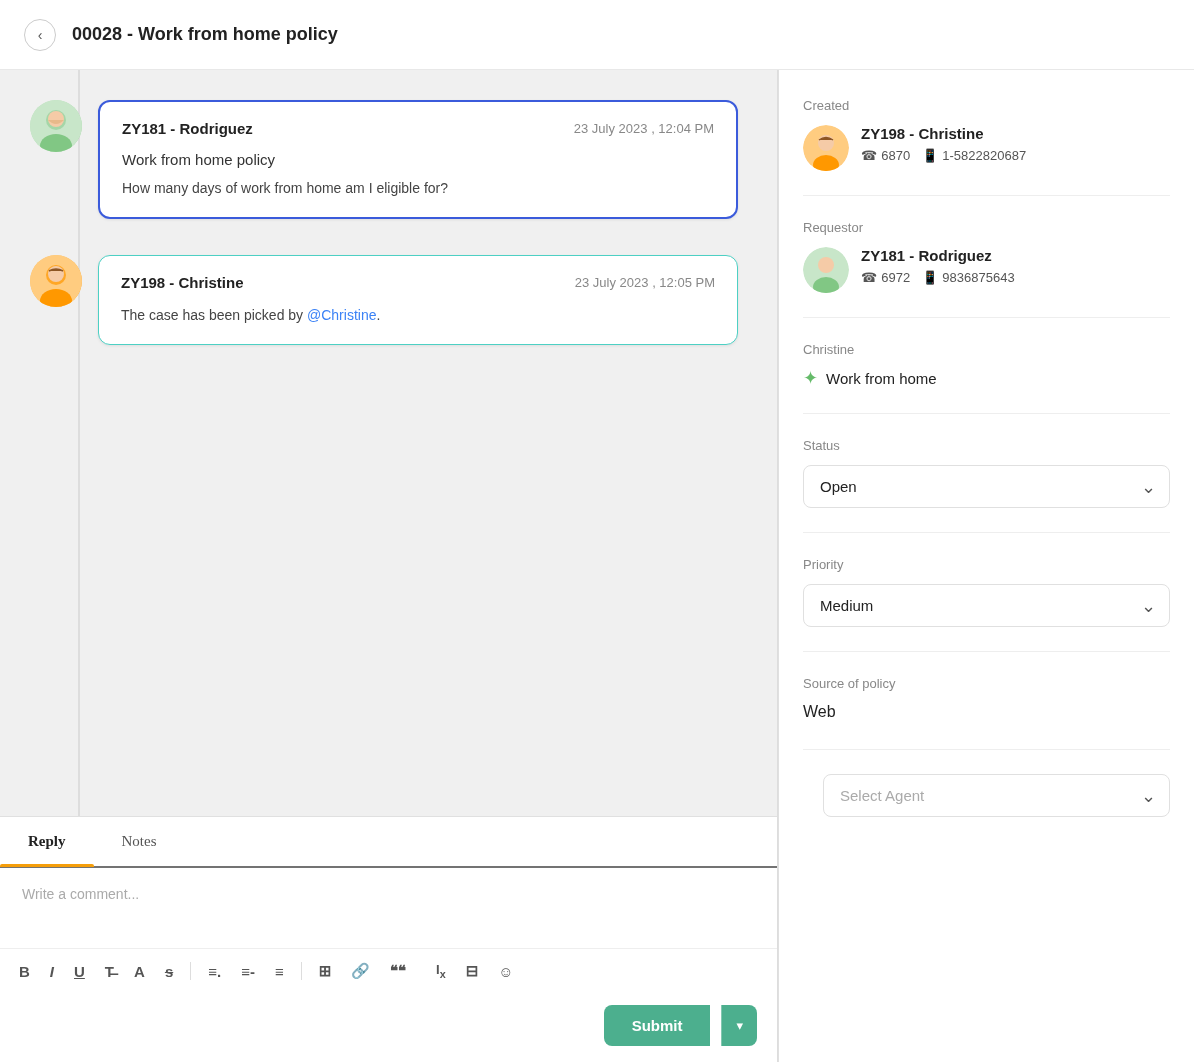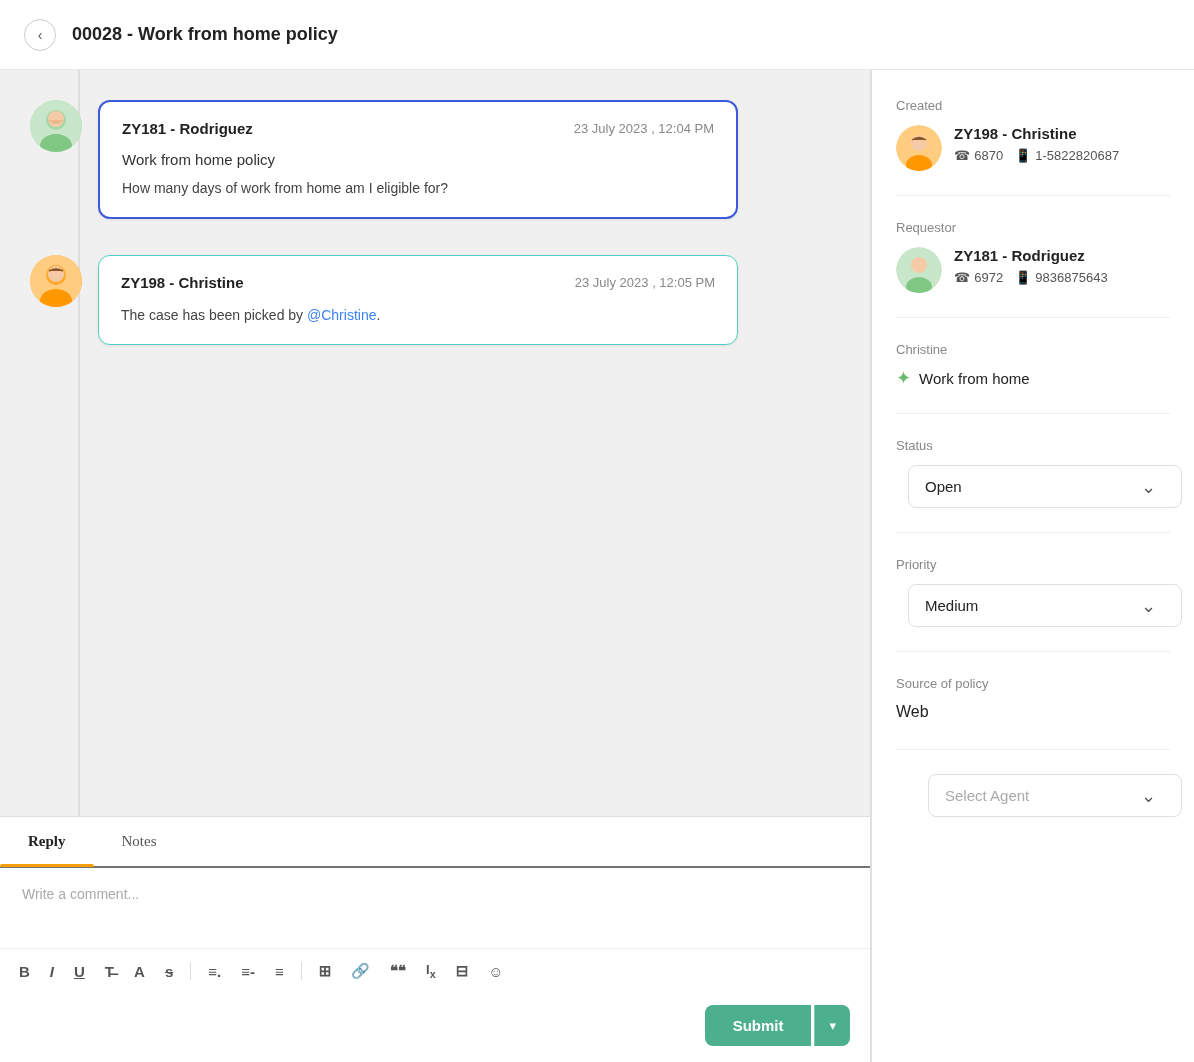--- a/index.html
+++ b/index.html
@@ -222,21 +222,21 @@
     .toolbar-divider {
       width: 1px;
       height: 18px;
       background: #ddd;
     }
 
     .submit-row {
       display: flex;
       justify-content: flex-end;
       padding: 12px 20px 16px;
-      gap: 3px;
+      gap: 11px;
     }
 
     .submit-btn {
       background: #4CAF8E;
       color: #fff;
       border: none;
       padding: 12px 28px;
       font-size: 15px;
       font-weight: 600;
       border-radius: 8px 0 0 8px;
@@ -249,21 +249,21 @@
       border: none;
       border-left: 1px solid rgba(255,255,255,0.3);
       padding: 12px 14px;
       cursor: pointer;
       border-radius: 0 8px 8px 0;
       font-size: 13px;
     }
 
     
     .right-panel {
-      width: 323px;
+      width: 416px;
       flex-shrink: 0;
       background: #fff;
       padding: 28px 24px;
       overflow-y: auto;
       border-left: 1px solid #e0e0e0;
     }
 
     .info-section {
       margin-bottom: 24px;
       padding-bottom: 24px;
@@ -343,21 +343,20 @@
     .dropdown-field select {
       width: 100%;
       padding: 12px 16px;
       font-size: 15px;
       border: 1.5px solid #e0e0e0;
       border-radius: 8px;
       appearance: none;
       background: #fff;
       cursor: pointer;
       color: #222;
-      margin-left: 12px;
     }
 
     .dropdown-arrow {
       position: absolute;
       right: 14px;
       top: 50%;
       transform: translateY(-50%);
       font-size: 18px;
       color: #555;
       pointer-events: none;
@@ -470,21 +469,21 @@
         <span class="toolbar-icon">A</span>
         <span class="toolbar-icon" style="text-decoration:line-through;">s</span>
         <div class="toolbar-divider"></div>
         <span class="toolbar-icon">≡.</span>
         <span class="toolbar-icon">≡-</span>
         <span class="toolbar-icon">≡</span>
         <div class="toolbar-divider"></div>
         <span class="toolbar-icon">⊞</span>
         <span class="toolbar-icon">🔗</span>
         <span class="toolbar-icon">❝❝</span>
-        <span class="toolbar-icon" style="font-size:13px;">I<sub>x</sub></span>
+        <span class="toolbar-icon" style="font-size:13px;margin-left:10px;">I<sub>x</sub></span>
         <span class="toolbar-icon">⊟</span>
         <span class="toolbar-icon">☺</span>
       </div>
       <div class="submit-row">
         <button class="submit-btn">Submit</button>
         <button class="submit-dropdown">
           <span>▾</span>
         </button>
       </div>
     </div>

